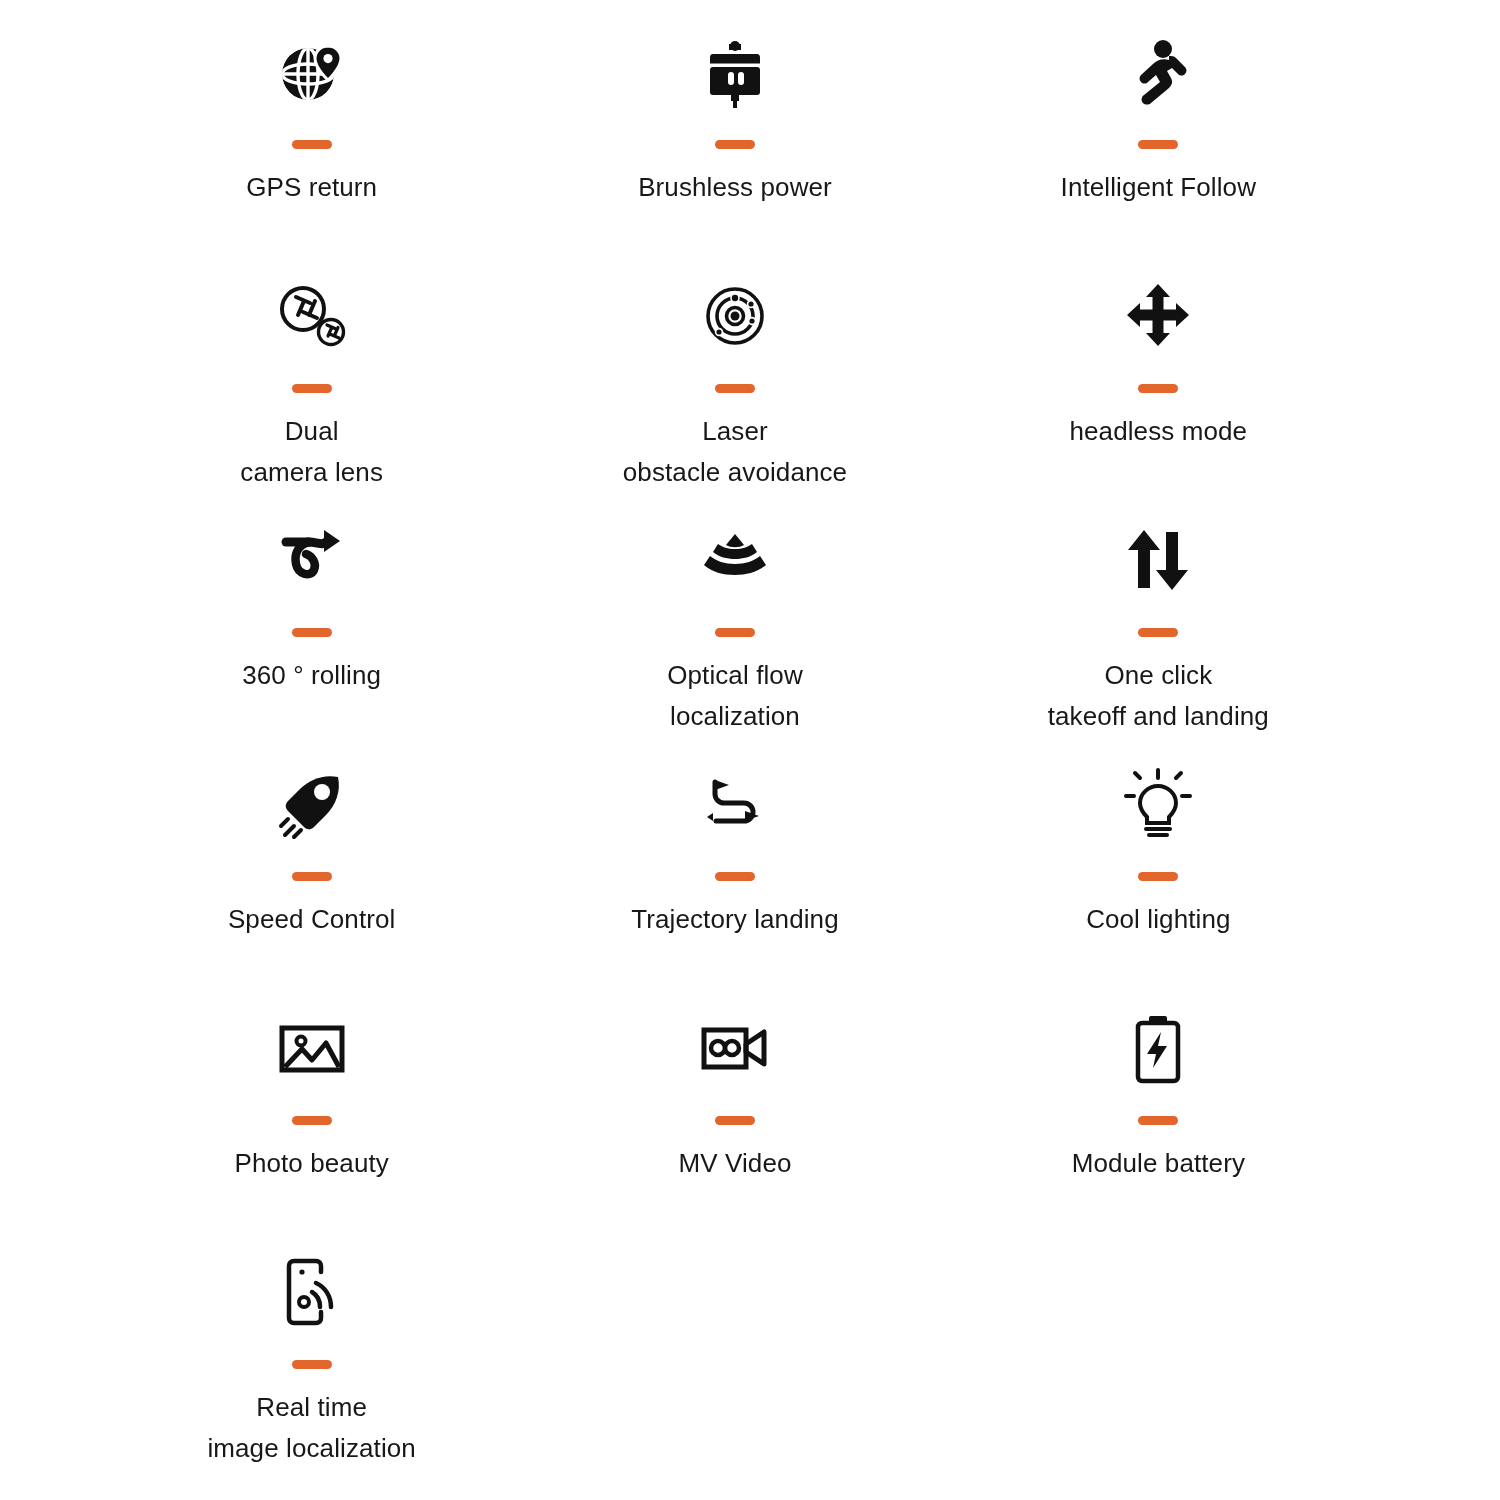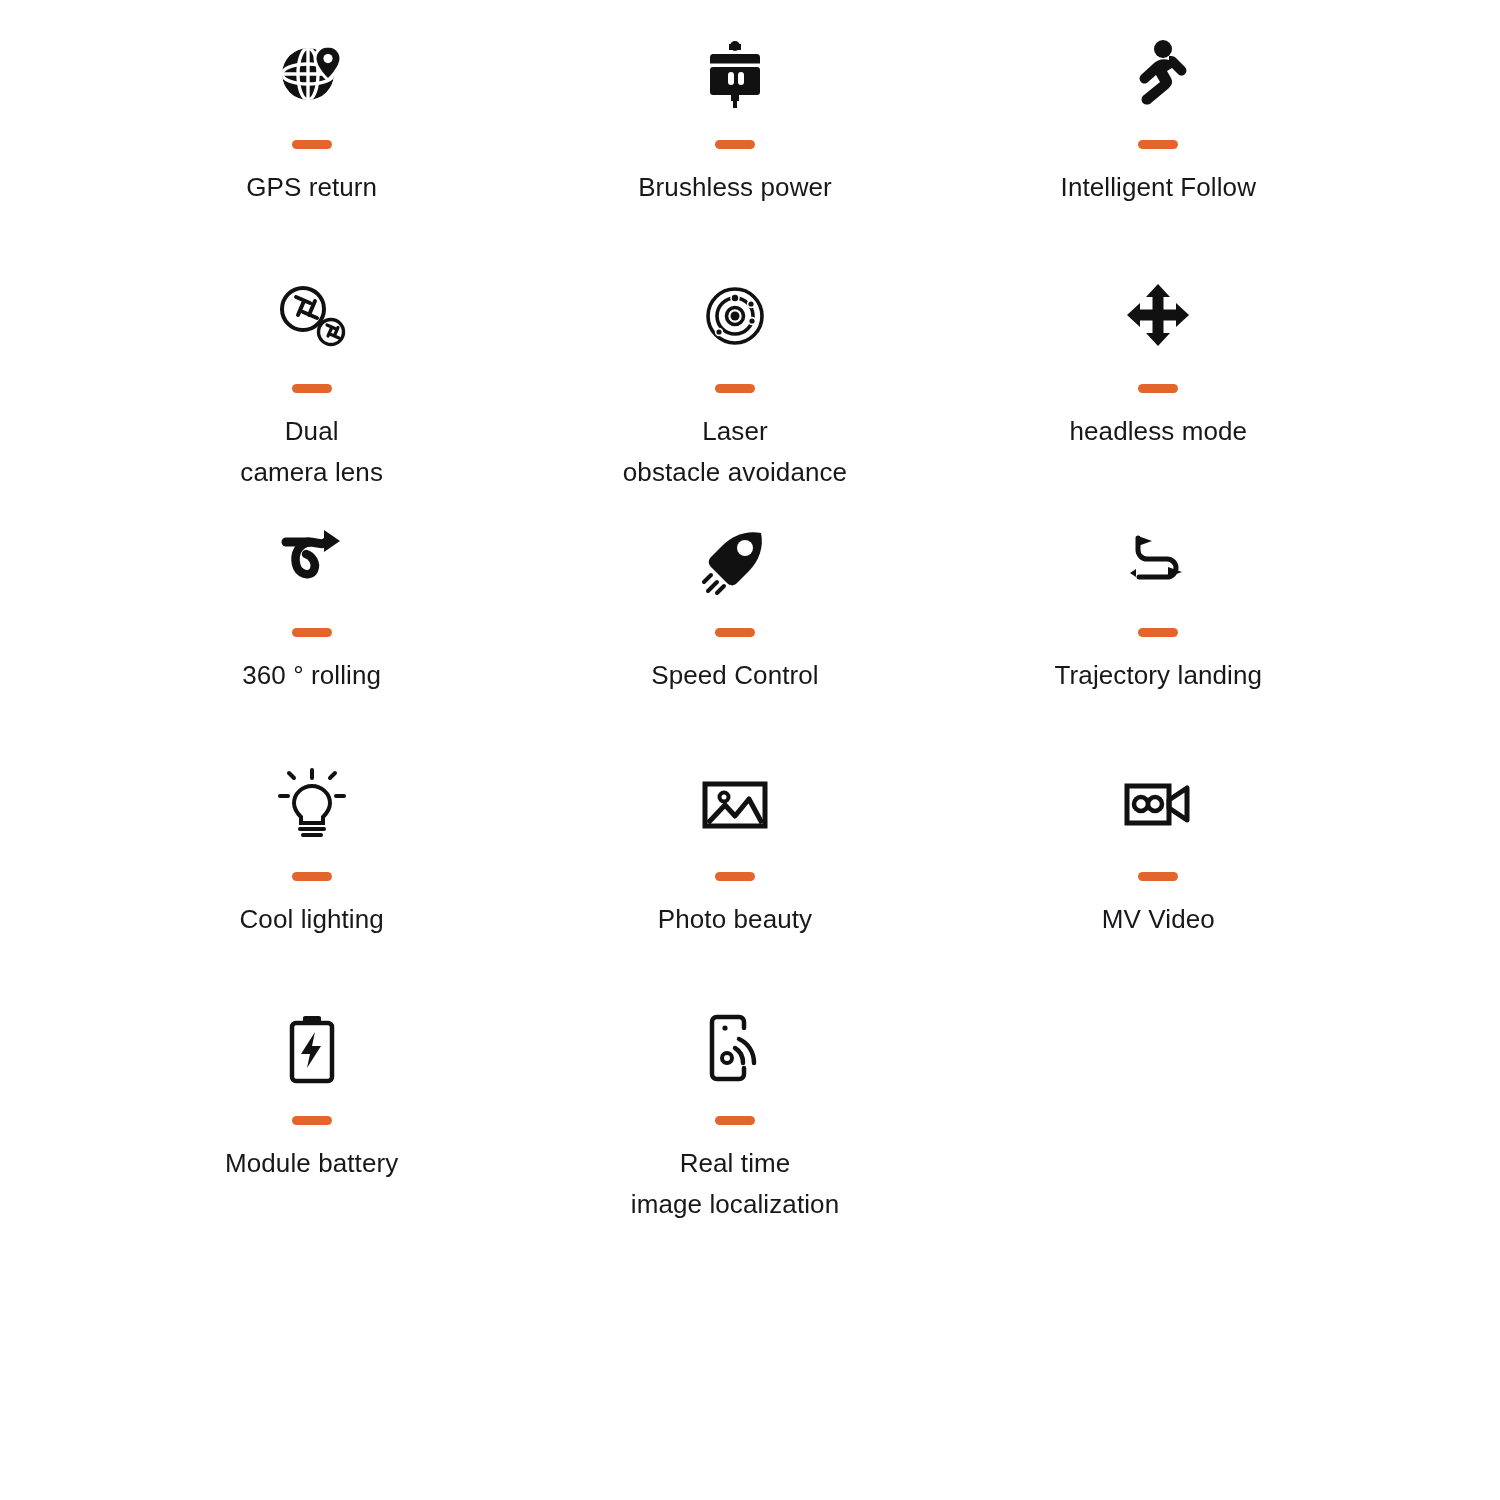--- a/index.html
+++ b/index.html
@@ -178,21 +178,48 @@
         <path d="M14 22 h22" fill="none" stroke="#111" stroke-width="9" stroke-linecap="round"></path>
         <path d="M36 22 c10 0 14 4 18 0" fill="none" stroke="#111" stroke-width="9" stroke-linecap="round"></path>
         <path d="M38 22 c-12 2-16 12-14 22 2 10 14 14 18 6 3-7-2-14-8-16" fill="none" stroke="#111" stroke-width="8.5" stroke-linecap="round"></path>
         <path d="M52 10 l16 11 -16 11 z" fill="#111"></path>
       </svg>
     </div>
     <div class="divider" style="background: rgb(226, 101, 43);"></div>
     <div class="label">360 ° rolling</div>
   </div>
 
-
+  <div class="feature-card">
+    <div class="icon-wrap">
+      <svg width="80" height="80" viewBox="0 0 80 80">
+        <g fill="#111">
+          <path d="M40 14 l9 11 c-5 3-13 3-18 0 z"></path>
+          <path d="M40 29 c-7 0-13-2-17-5 l-5 8 c6 5 14 7 22 7 s16-2 22-7 l-5-8 c-4 3-10 5-17 5 z"></path>
+          <path d="M40 44 c-10 0-19-3-25-8 l-6 9 c8 7 19 10 31 10 s23-3 31-10 l-6-9 c-6 5-15 8-25 8 z"></path>
+        </g>
+      </svg>
+    </div>
+    <div class="divider" style="background: rgb(226, 101, 43);"></div>
+    <div class="label">Optical flow
+localization</div>
+  </div>
+
+  <div class="feature-card">
+    <div class="icon-wrap">
+      <svg width="80" height="80" viewBox="0 0 80 80">
+        <g fill="#111">
+          <path d="M26 10 l16 20 h-10 v38 h-12 v-38 h-10 z"></path>
+          <path d="M54 70 l-16-20 h10 v-38 h12 v38 h10 z"></path>
+        </g>
+      </svg>
+    </div>
+    <div class="divider" style="background: rgb(226, 101, 43);"></div>
+    <div class="label">One click
+takeoff and landing</div>
+  </div>
 
   <div class="feature-card">
     <div class="icon-wrap">
       <svg width="80" height="80" viewBox="0 0 80 80">
         <g fill="#111">
           <path d="M66 13 c-14-3-28 2-38 12 l-12 12 c-3 3-3 7 0 10 l16 16 c3 3 7 3 10 0 l12-12 c10-10 15-24 12-38 z"></path>
           <circle cx="50" cy="28" r="8" fill="#fff"></circle>
           <path d="M22 41 l-8 2 6 6 z"></path>
           <path d="M39 58 l-2 8 6-6 z"></path>
         </g>

